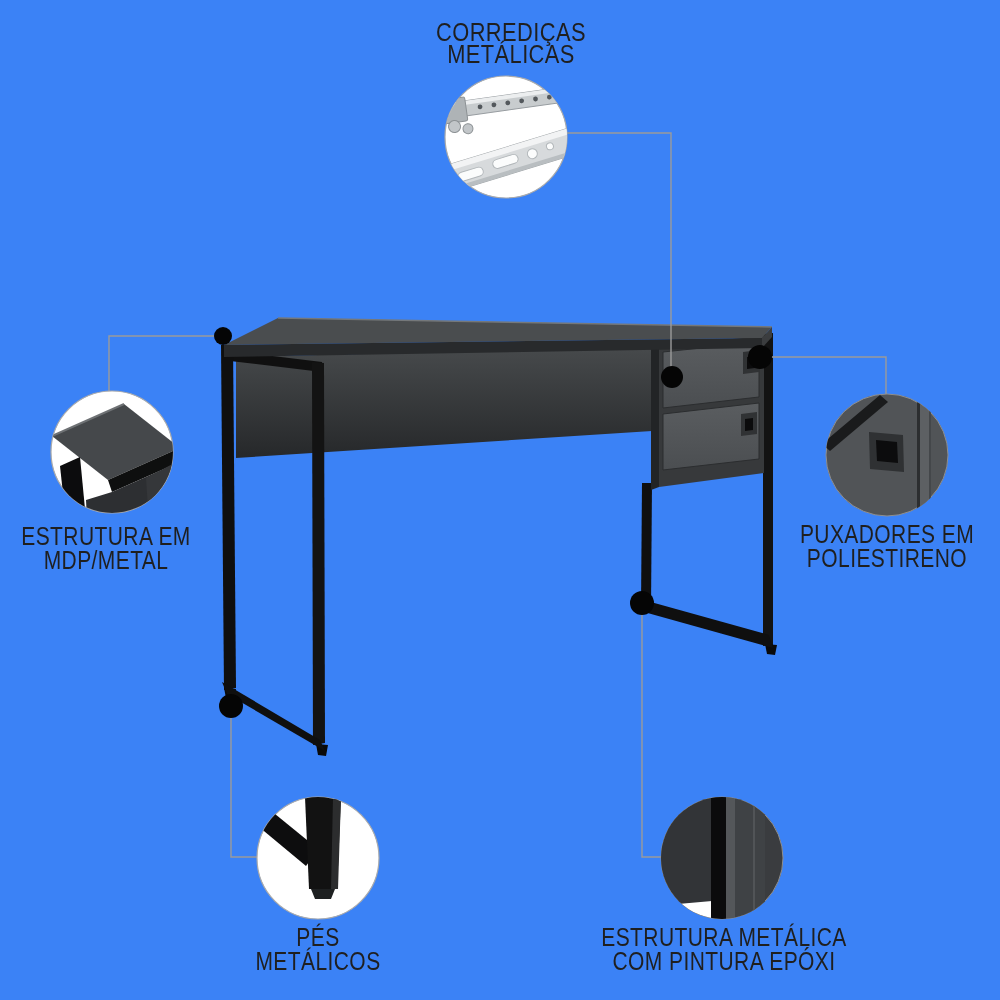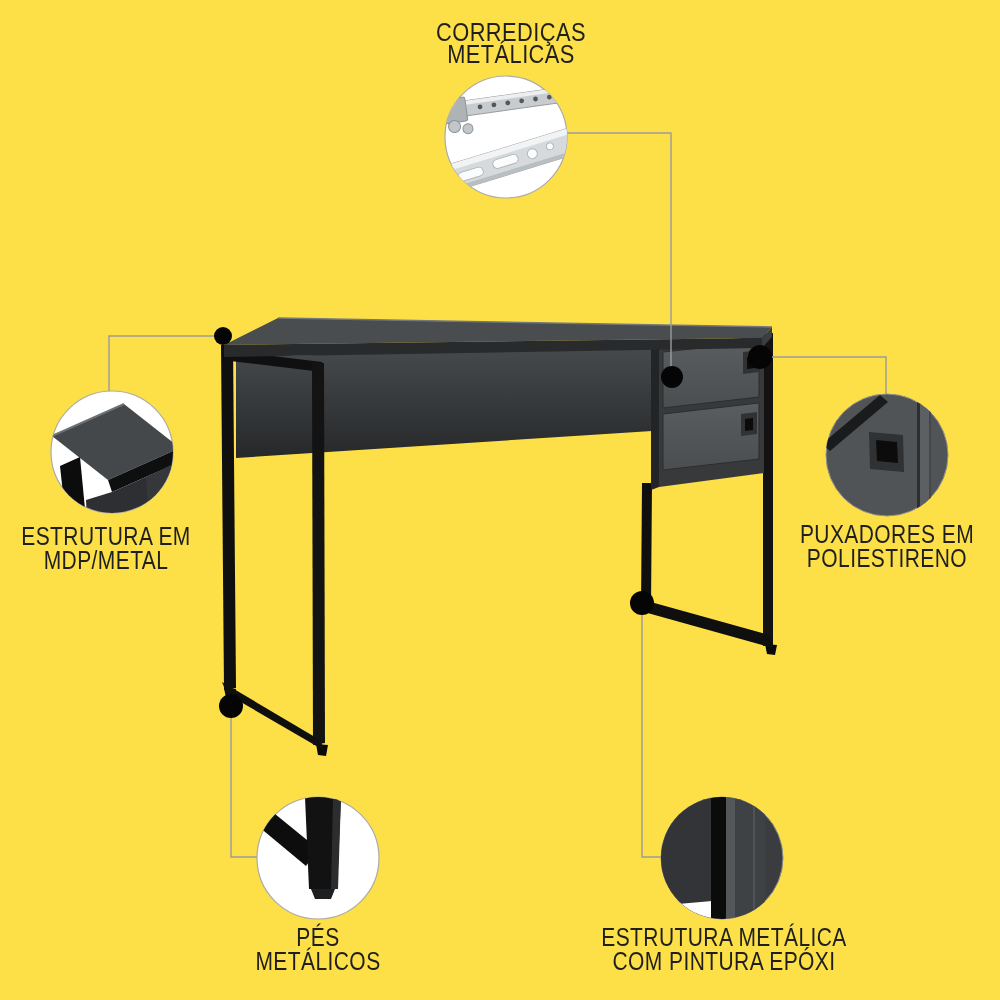--- a/index.html
+++ b/index.html
@@ -1,16 +1,16 @@
 <!DOCTYPE html>
 <html><head>
 <meta charset="utf-8">
 <style>
   html,body{margin:0;padding:0;background:#fff;}
-  .canvas{position:relative;width:1000px;height:1000px;background:#fde047;overflow:hidden;
+  .canvas{position:relative;width:1000px;height:1000px;background:#3b82f6;overflow:hidden;
           font-family:"Liberation Sans", sans-serif;}
   .stage{position:absolute;left:0;top:0;width:1000px;height:1000px;}
   .callout-label{position:absolute;text-align:center;color:#1f1f1f;
                  font-size:25px;line-height:24px;letter-spacing:.5px;font-weight:400;
                  transform:scaleX(.84);transform-origin:50% 50%;white-space:nowrap;}
   .callout-label span{display:block;}
   .label-top{left:391px;top:21px;width:240px;font-size:26px;line-height:22px;}
   .label-left{left:-14px;top:524px;width:240px;}
   .label-right{left:767px;top:522px;width:240px;}
   .label-bl{left:198px;top:925px;width:240px;}

